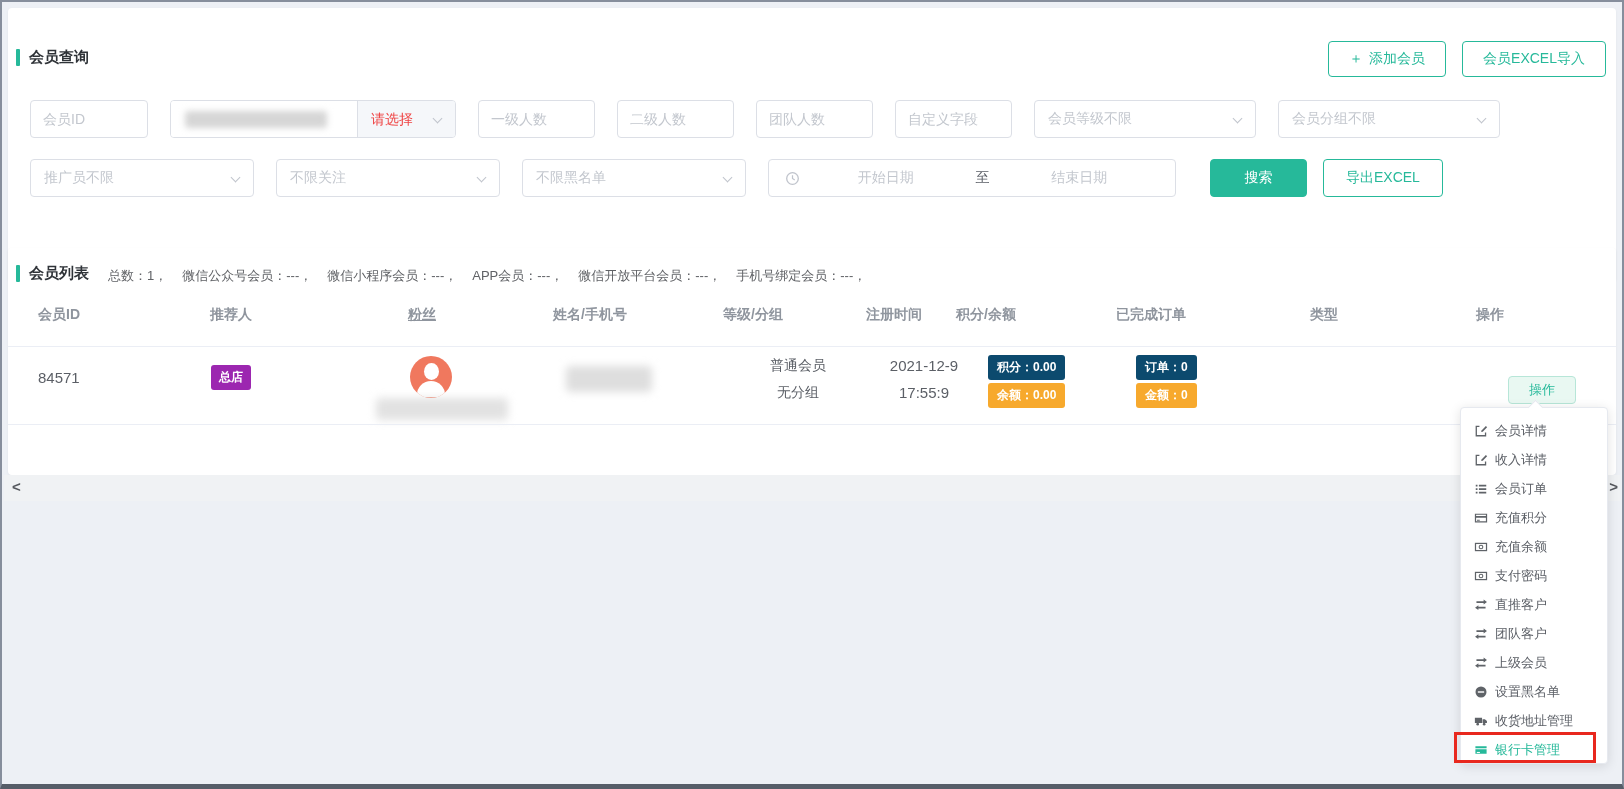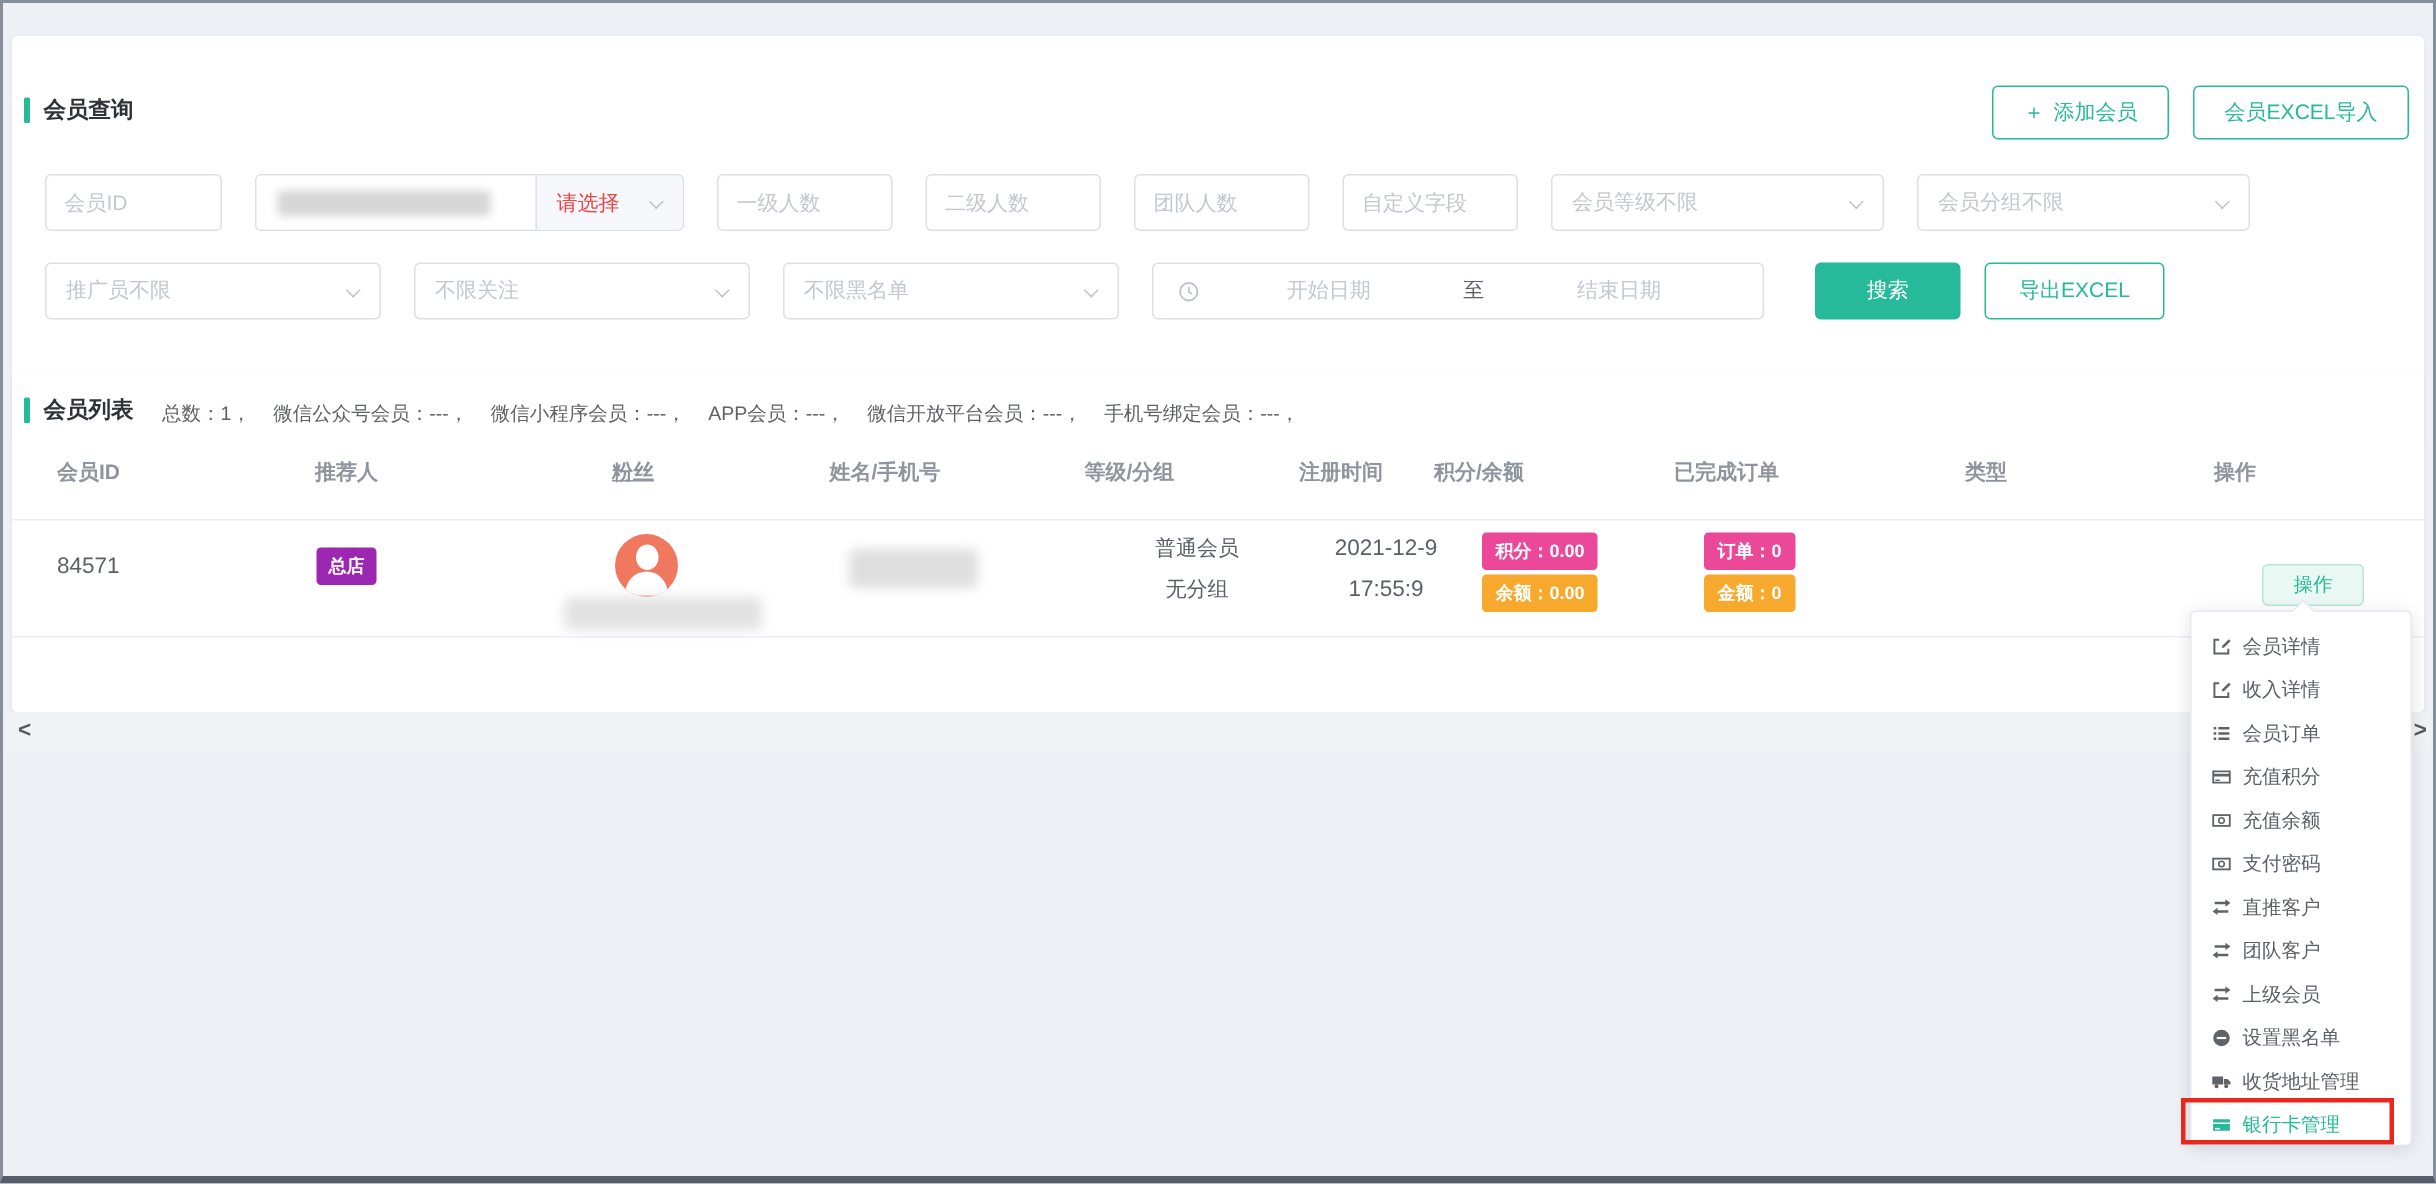--- a/index.html
+++ b/index.html
@@ -4,21 +4,21 @@
 <style>
   * { margin:0; padding:0; box-sizing:border-box; }
   html,body { background:#cfd4db; font-family:"Liberation Sans","DejaVu Sans",sans-serif; }
   .window {
     position:relative; width:1624px; height:789px; overflow:hidden;
     background:#edf0f5;
     border:2px solid #868e9c; border-bottom:5px solid #565d68;
   }
   .card { position:absolute; left:6px; right:6px; background:#fff; border-radius:4px;
           box-shadow:0 1px 3px rgba(0,0,0,0.05); }
-  .card-search { top:6px; height:273px;margin-top:16px; }
+  .card-search { top:6px; height:273px; }
   .card-list   { top:246px; height:227px; }
 
   .section-title { position:absolute; display:flex; align-items:center; }
   .green-bar { width:4px; height:17px; background:#26b99a; border-radius:1px; margin-right:9px; }
   .title-text { font-size:15px; font-weight:bold; color:#2f3338; }
 
   
   .search-title { left:8px; top:40px; }
   .top-buttons { position:absolute; top:33px; right:10px; display:flex; gap:16px; }
   .btn-outline {
@@ -80,21 +80,21 @@
   .avatar .torso { width:28px; height:16px; background:#fff; border-radius:14px 14px 0 0; margin:1px auto 0; }
   .nick-blur { position:absolute; left:368px; top:150px; width:132px; height:22px;
                background:#e2e2e2; filter:blur(4px); border-radius:4px; }
   .name-blur { position:absolute; left:558px; top:118px; width:86px; height:26px;
                background:#dedede; filter:blur(4px); border-radius:4px; }
   .c-center { width:100px; text-align:center; }
   .level { left:740px; top:109px; } .group { left:740px; top:136px; }
   .rdate { left:866px; top:109px; font-size:15px;} .rtime { left:866px; top:136px; font-size:15px;}
   .badge-pill { position:absolute; color:#fff; font-size:12px; font-weight:bold;
                 padding:4px 9px; border-radius:3px; white-space:nowrap; }
-  .bg-green { background:#ec4899; } .bg-orange { background:#f7a92d; }
+  .bg-green { background:#0c4a6e; } .bg-orange { background:#f7a92d; }
   .pts { left:980px; top:107px; } .bal { left:980px; top:135px; }
   .ord { left:1128px; top:107px; } .amt { left:1128px; top:135px; }
   .btn-action { position:absolute; left:1500px; top:128px; width:68px; height:28px;
                 background:#e9f8f2; border:1px solid #b7e6d8; border-radius:4px;
                 color:#26b99a; font-size:13px; cursor:pointer; font-family:inherit; }
 
   
   .scroll-band { position:absolute; left:2px; right:2px; top:473px; height:26px; background:#f0f2f4; }
   .scroll-arrow { position:absolute; top:3px; font-size:15px; font-weight:bold; color:#55585e; cursor:pointer; }
   .sa-left { left:8px; } .sa-right { right:2px; }

